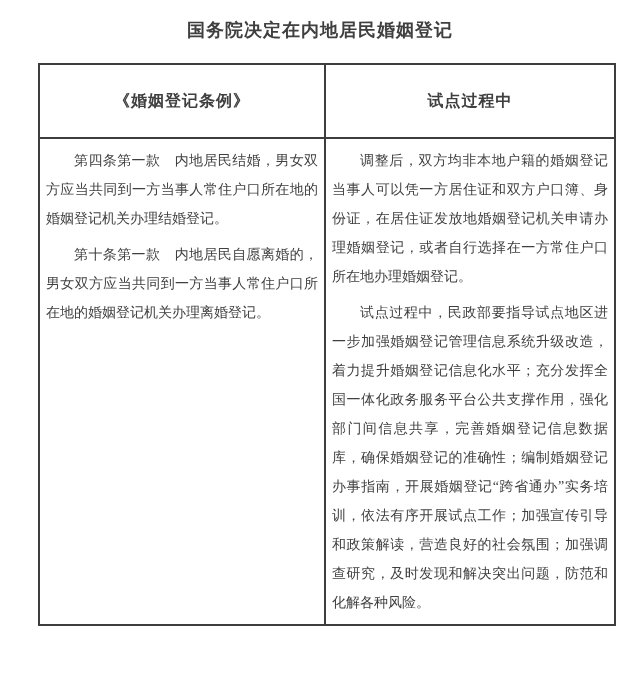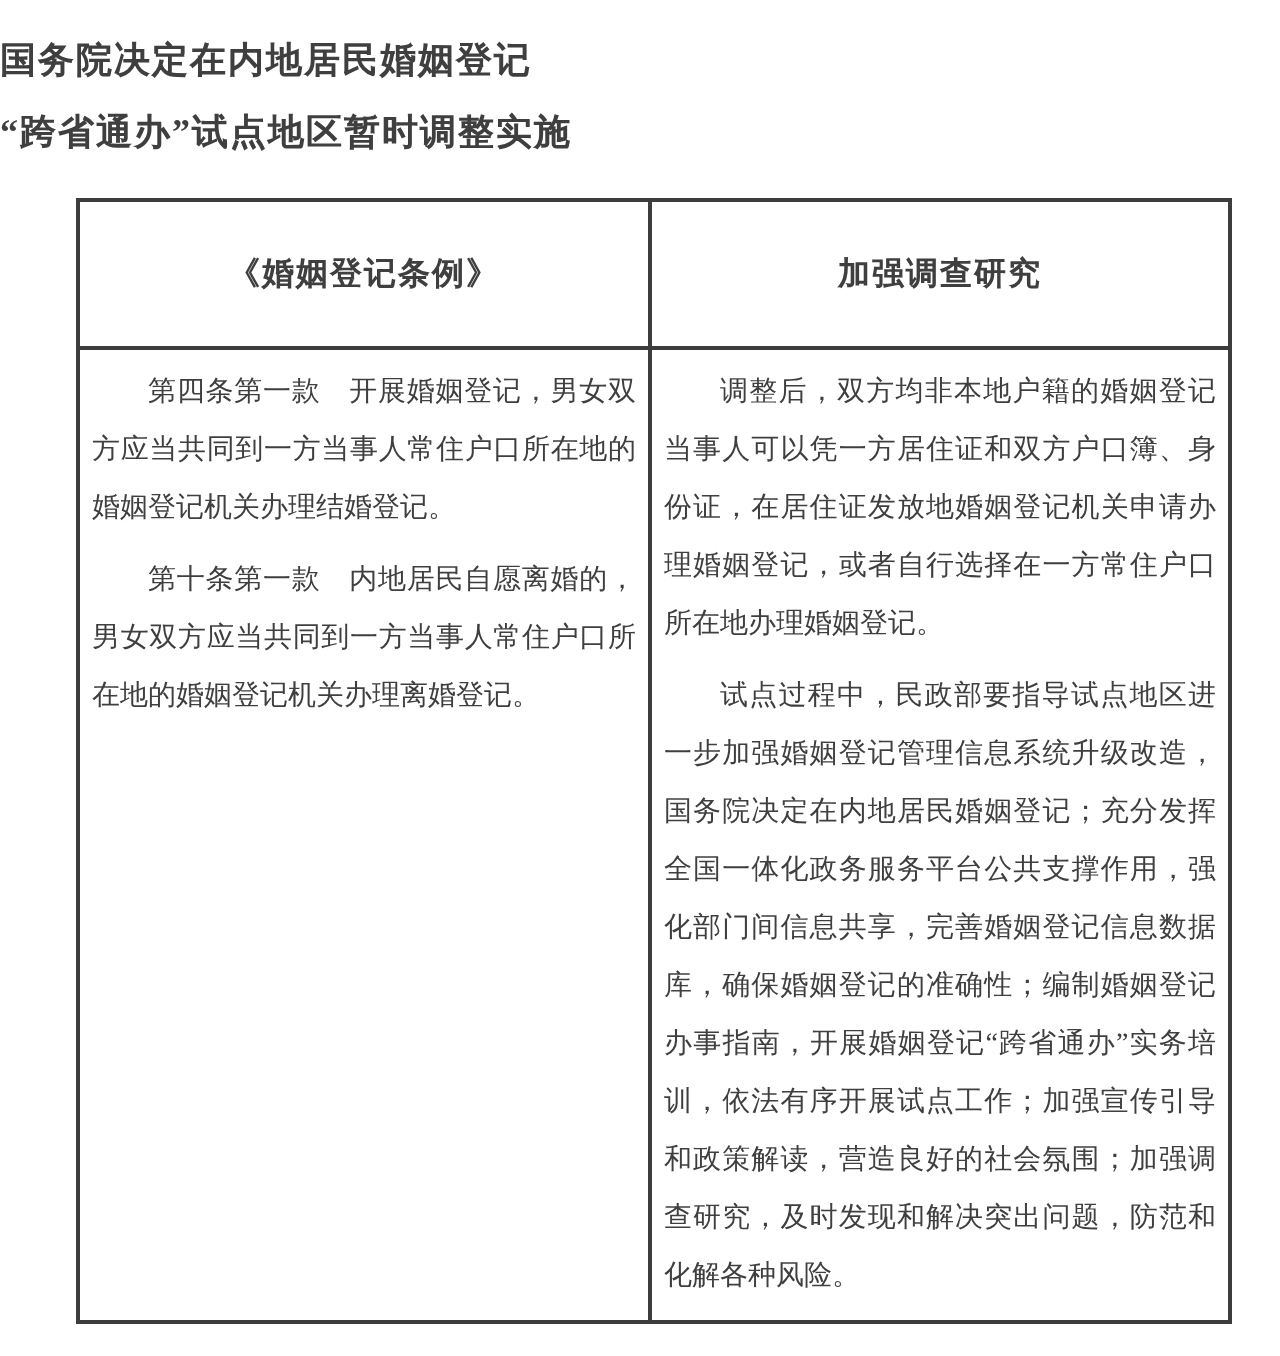--- a/index.html
+++ b/index.html
@@ -14,21 +14,21 @@
   body{
     width:640px;
     height:678px;
     background:var(--background);
     color:var(--text);
     font-family:"Liberation Serif","DejaVu Serif",serif;
     overflow:hidden;
   }
   .doc-title{
     padding-top:12px;
-    text-align:left;
+    text-align:center;
     font-weight:bold;
     font-size:18px;
     line-height:36px;
     letter-spacing:1px;
     color:var(--text);
   }
   .doc-table{
     border-collapse:collapse;
     table-layout:fixed;
     margin:15px 0 0 38px;
@@ -61,39 +61,38 @@
   }
   .doc-table td p + p{
     margin-top:7px;
   }
 </style>
 </head>
 <body>
 
 <div class="doc-title">
   <div>国务院决定在内地居民婚姻登记</div>
-  <div>“跨省通办”试点地区暂时调整实施</div>
 </div>
 
 <table class="doc-table">
   <colgroup>
     <col style="width:286px">
     <col style="width:290px">
   </colgroup>
   <thead>
     <tr>
       <th>《婚姻登记条例》</th>
-      <th>加强调查研究</th>
+      <th>试点过程中</th>
     </tr>
   </thead>
   <tbody>
     <tr>
       <td>
-        <p>第四条第一款　开展婚姻登记，男女双方应当共同到一方当事人常住户口所在地的婚姻登记机关办理结婚登记。</p>
+        <p>第四条第一款　内地居民结婚，男女双方应当共同到一方当事人常住户口所在地的婚姻登记机关办理结婚登记。</p>
         <p>第十条第一款　内地居民自愿离婚的，男女双方应当共同到一方当事人常住户口所在地的婚姻登记机关办理离婚登记。</p>
       </td>
       <td>
         <p>调整后，双方均非本地户籍的婚姻登记当事人可以凭一方居住证和双方户口簿、身份证，在居住证发放地婚姻登记机关申请办理婚姻登记，或者自行选择在一方常住户口所在地办理婚姻登记。</p>
-        <p>试点过程中，民政部要指导试点地区进一步加强婚姻登记管理信息系统升级改造，国务院决定在内地居民婚姻登记；充分发挥全国一体化政务服务平台公共支撑作用，强化部门间信息共享，完善婚姻登记信息数据库，确保婚姻登记的准确性；编制婚姻登记办事指南，开展婚姻登记“跨省通办”实务培训，依法有序开展试点工作；加强宣传引导和政策解读，营造良好的社会氛围；加强调查研究，及时发现和解决突出问题，防范和化解各种风险。</p>
+        <p>试点过程中，民政部要指导试点地区进一步加强婚姻登记管理信息系统升级改造，着力提升婚姻登记信息化水平；充分发挥全国一体化政务服务平台公共支撑作用，强化部门间信息共享，完善婚姻登记信息数据库，确保婚姻登记的准确性；编制婚姻登记办事指南，开展婚姻登记“跨省通办”实务培训，依法有序开展试点工作；加强宣传引导和政策解读，营造良好的社会氛围；加强调查研究，及时发现和解决突出问题，防范和化解各种风险。</p>
       </td>
     </tr>
   </tbody>
 </table>
 
 </body></html>

